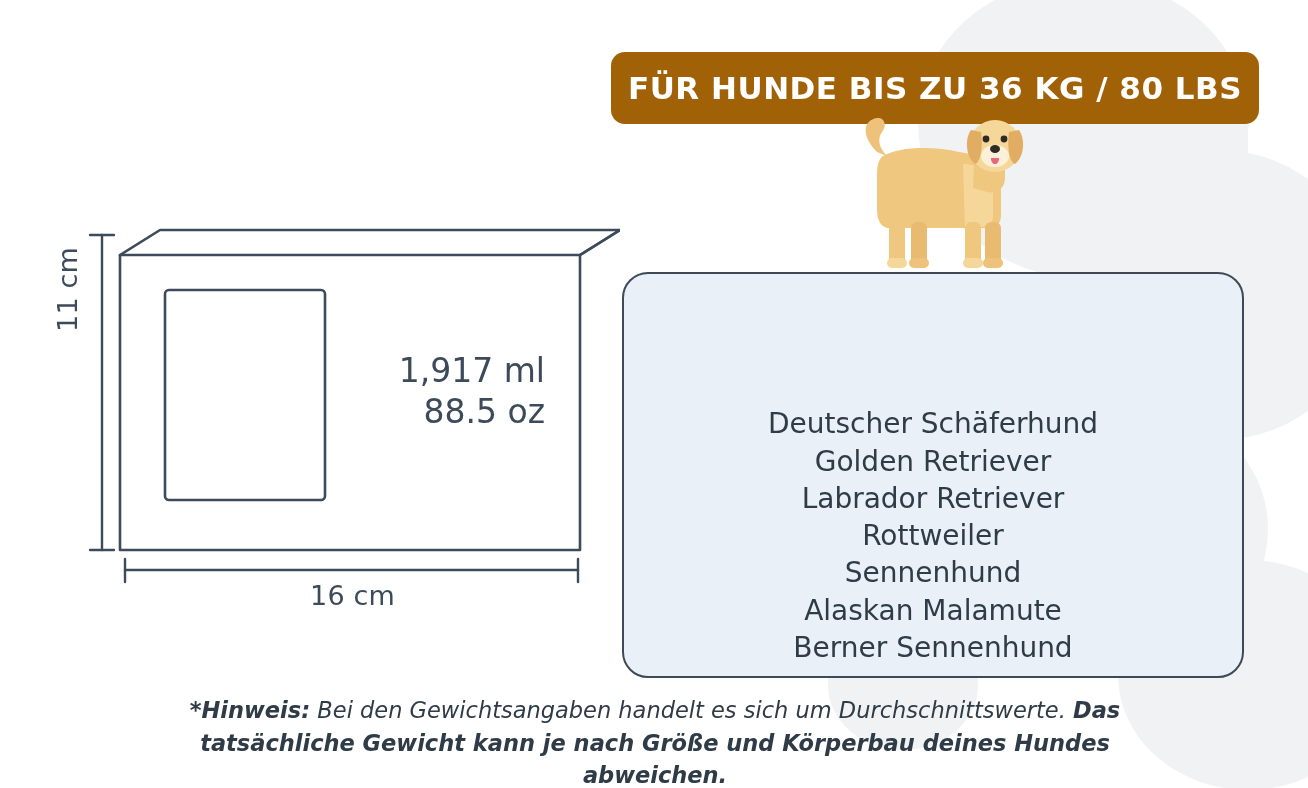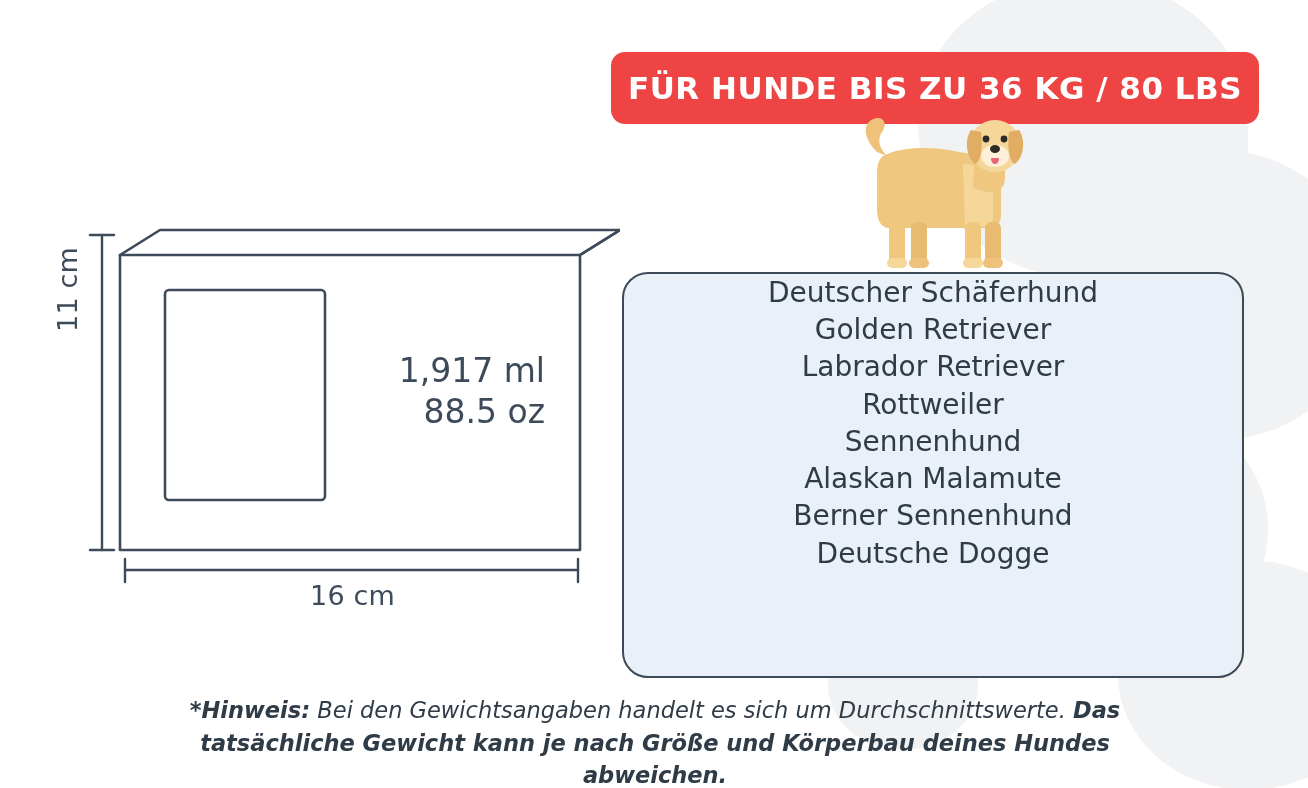--- a/index.html
+++ b/index.html
@@ -74,21 +74,21 @@
     white-space: nowrap;
   }
 
   
   .banner {
     position: absolute;
     left: 611px;
     top: 52px;
     width: 648px;
     height: 72px;
-    background: #ef4444;
+    background: #a16207;
     border-radius: 14px;
     display: flex;
     align-items: center;
     justify-content: center;
   }
   .banner-text {
     color: #ffffff;
     font-size: 31px;
     font-weight: bold;
     letter-spacing: .5px;
@@ -108,22 +108,22 @@
     left: 622px;
     top: 272px;
     width: 622px;
     height: 406px;
     background: #eaf0f8;
     border: 2px solid #3e4a57;
     border-radius: 26px;
     display: flex;
     flex-direction: column;
     align-items: center;
-    justify-content: flex-start;
-    padding: 0 14px;
+    justify-content: flex-end;
+    padding: 10px 14px;
   }
   .breed-item {
     color: #2f3b47;
     font-size: 28px;
     line-height: 1.33;
     text-align: center;
     white-space: nowrap;
   }
 
   .footnote {
@@ -225,20 +225,19 @@
   </div>
 
   <div class="breed-card">
     <div class="breed-item">Deutscher Schäferhund</div>
     <div class="breed-item">Golden Retriever</div>
     <div class="breed-item">Labrador Retriever</div>
     <div class="breed-item">Rottweiler</div>
     <div class="breed-item">Sennenhund</div>
     <div class="breed-item">Alaskan Malamute</div>
     <div class="breed-item">Berner Sennenhund</div>
-    <div class="breed-item">Deutsche Dogge</div>
   </div>
 
   <div class="footnote">
     <b>*Hinweis:</b><span> Bei den Gewichtsangaben handelt es sich um Durchschnittswerte. </span><b>Das tatsächliche Gewicht kann je nach Größe und Körperbau deines Hundes abweichen.</b>
   </div>
 
 </div>
 
 </body></html>

